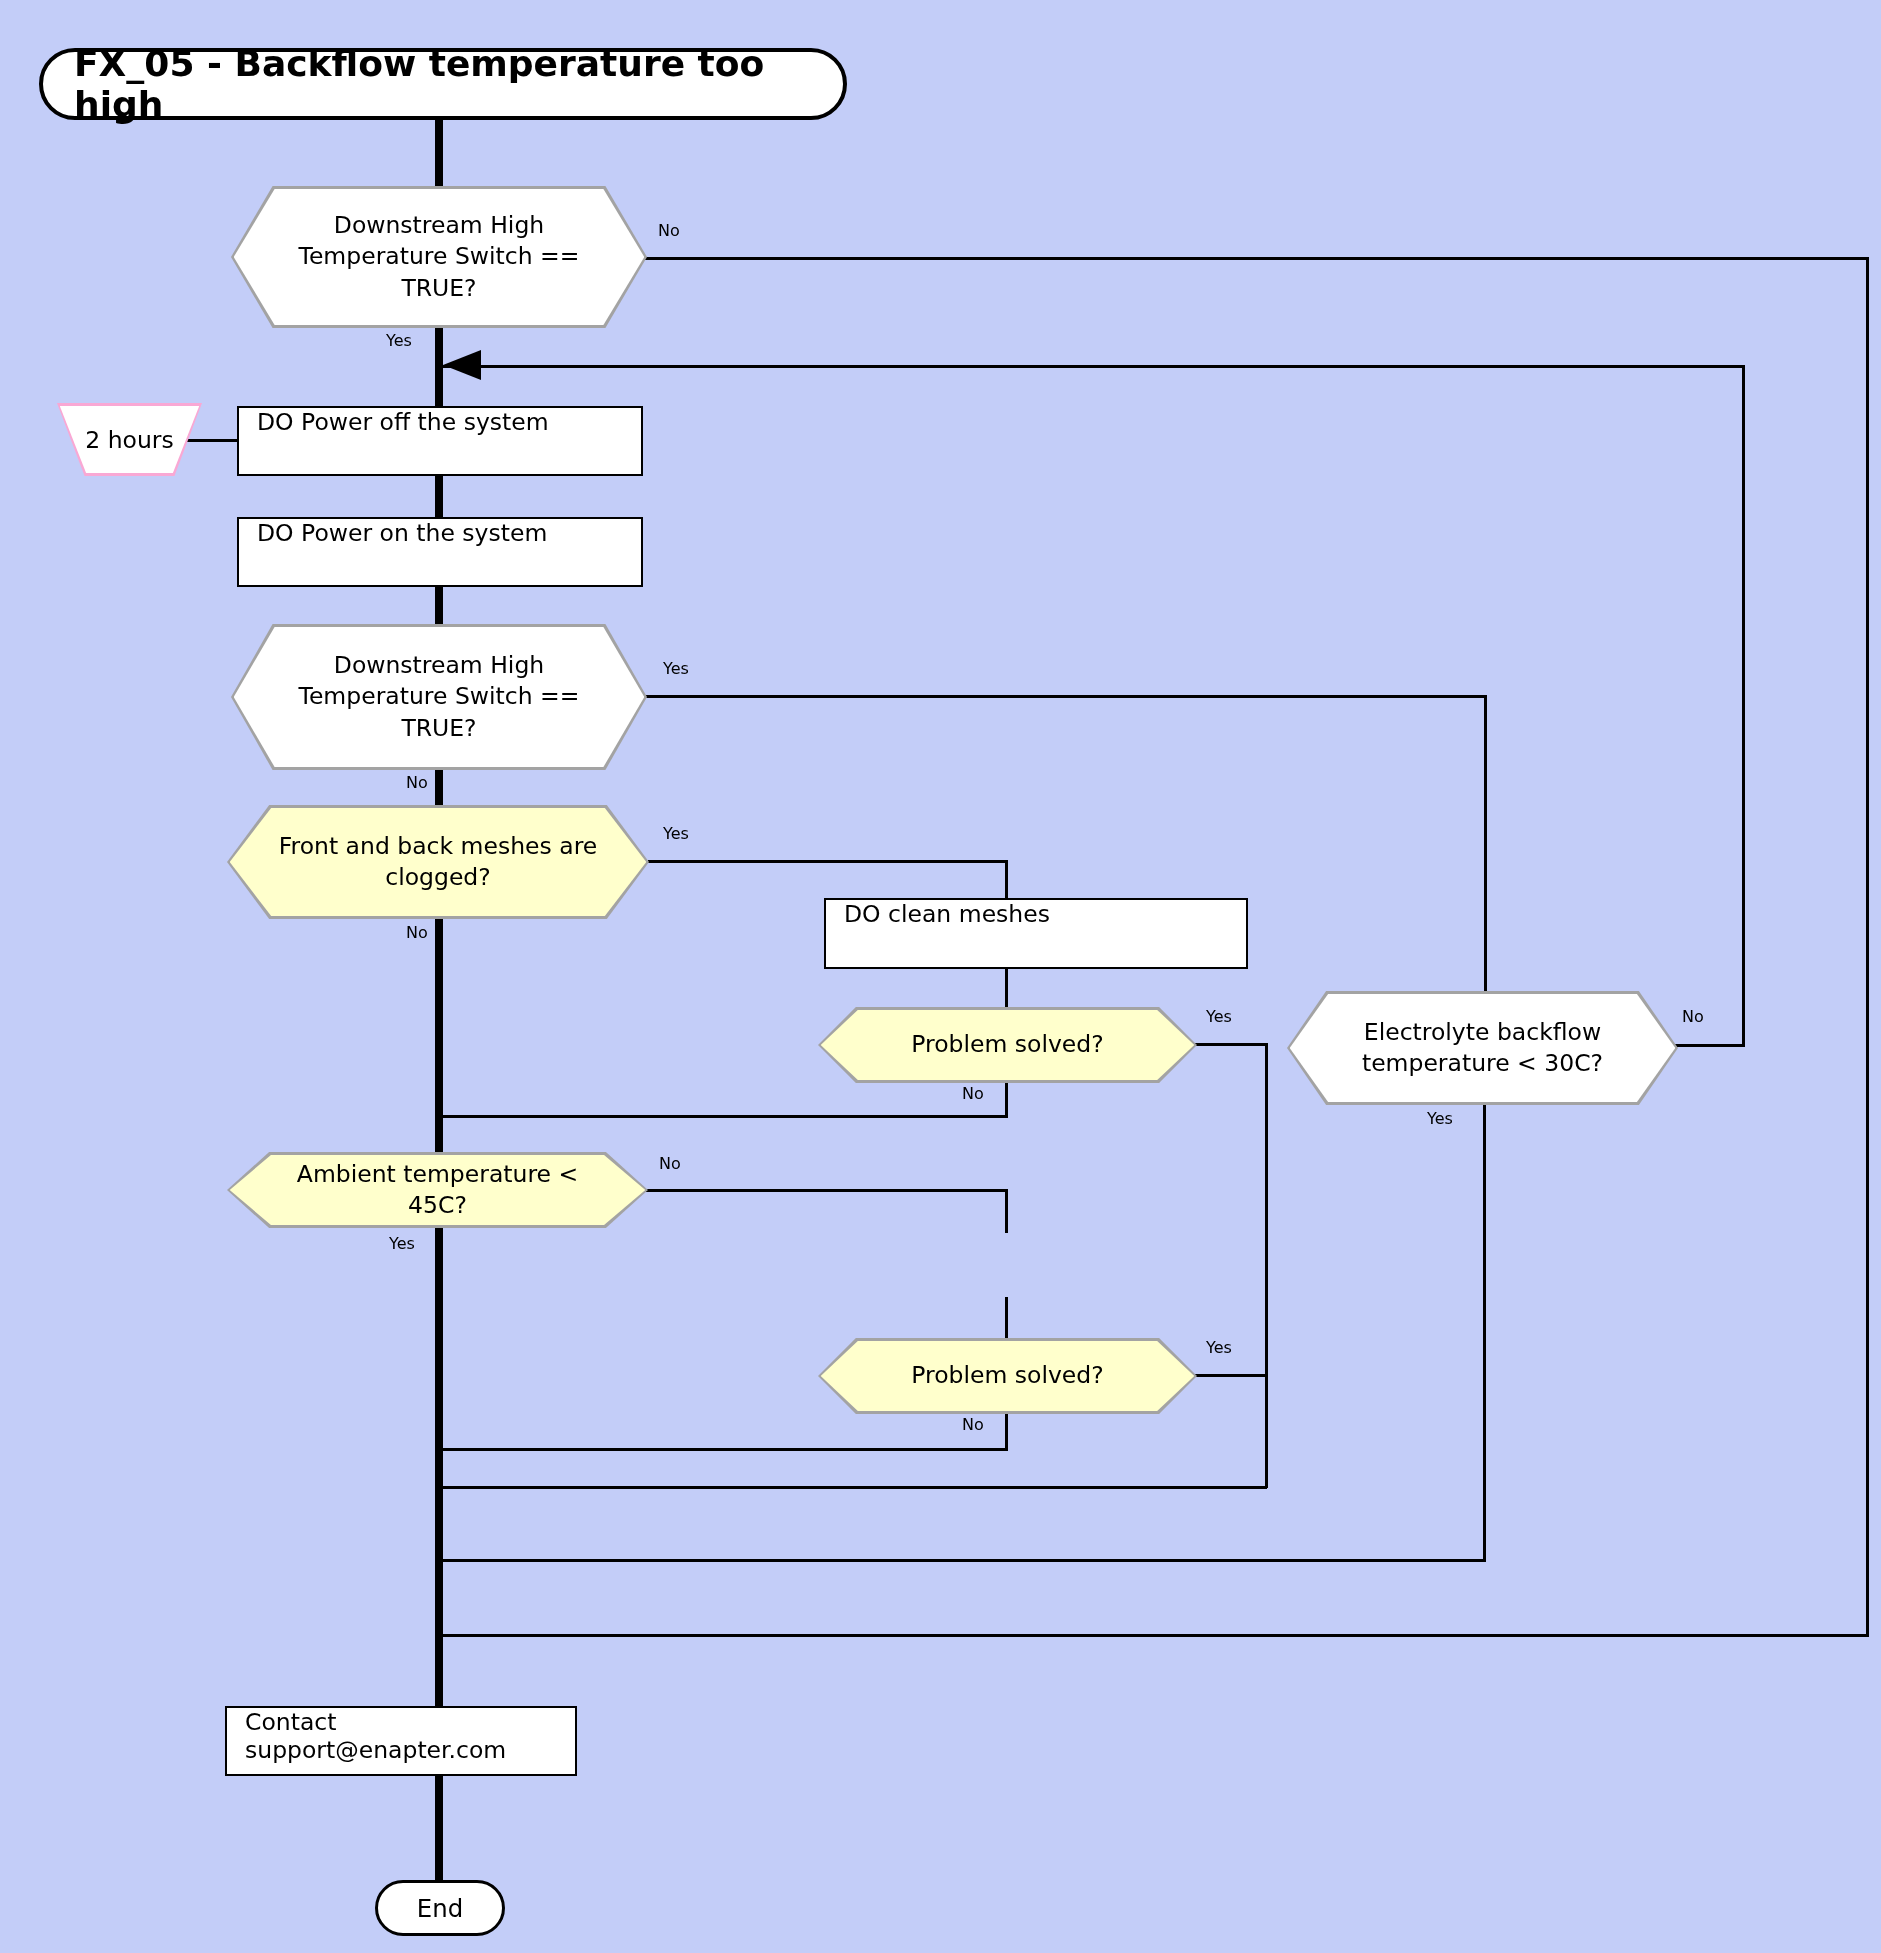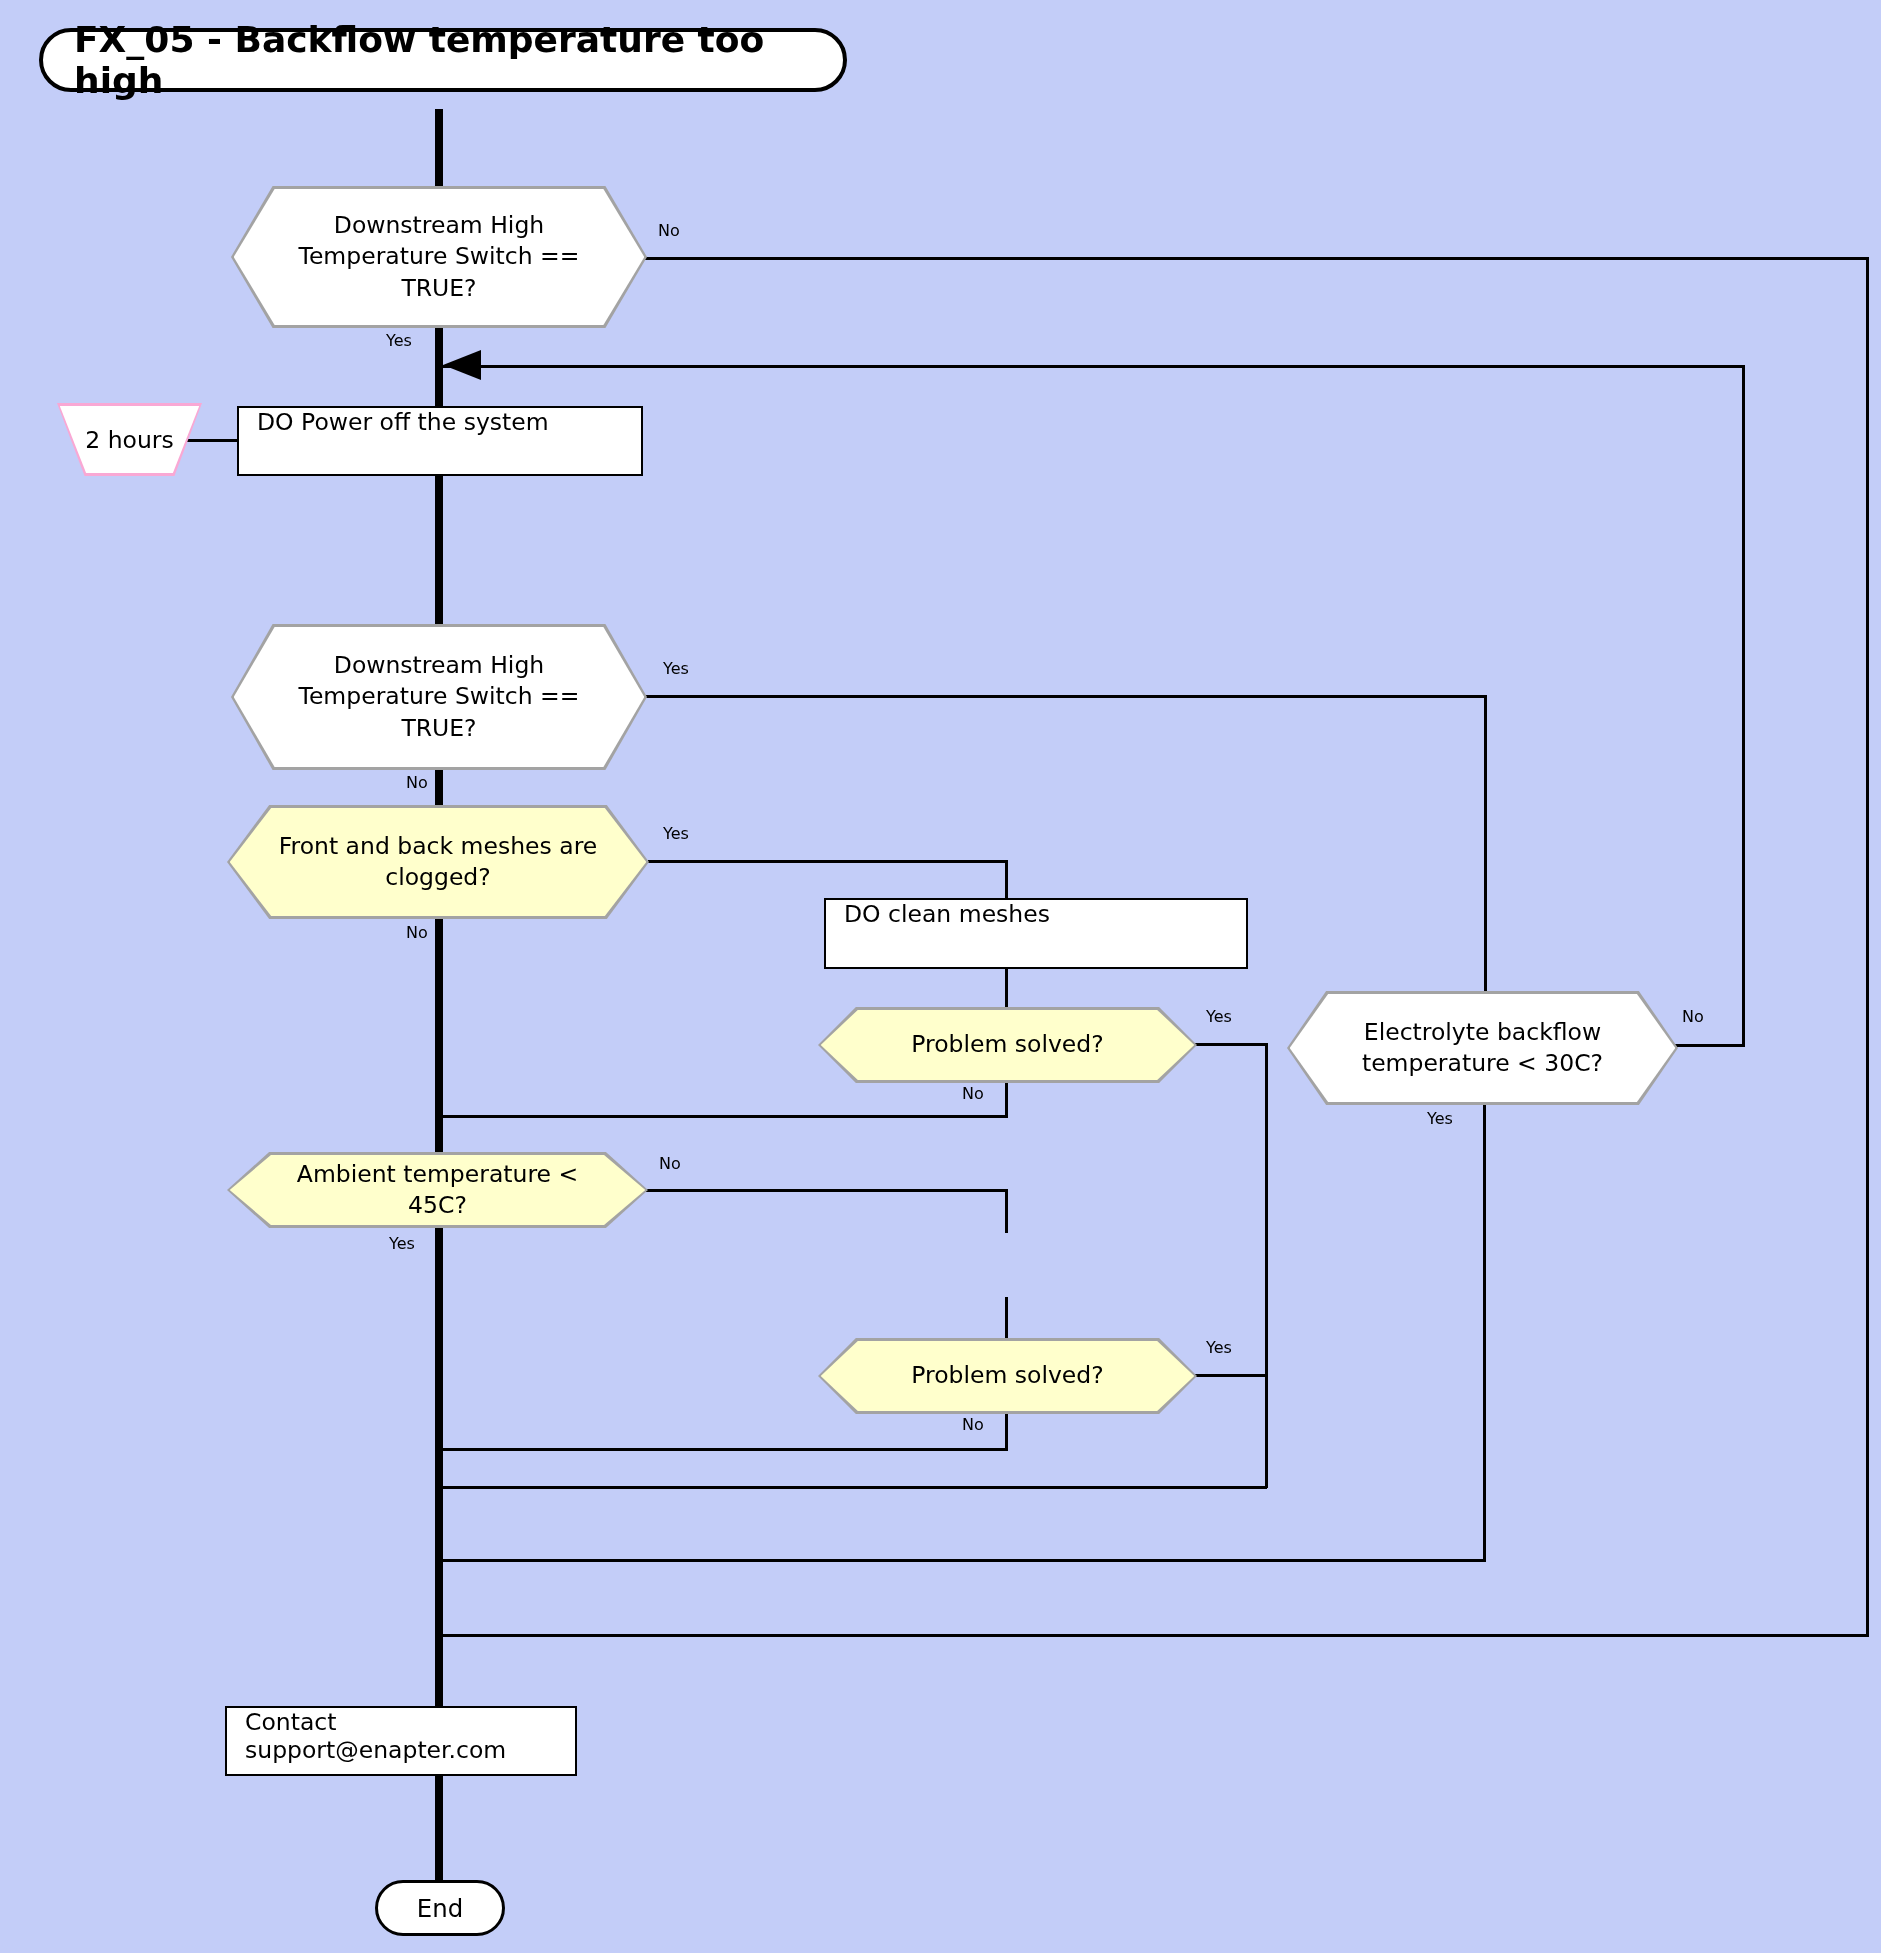--- a/index.html
+++ b/index.html
@@ -58,40 +58,43 @@
 
   <div class="line" style="left:645px;top:1189px;width:363px;height:2.7px"></div>
   <div class="line" style="left:1005px;top:1189px;width:2.7px;height:44px"></div>
 
   <div class="line" style="left:1005px;top:1297px;width:2.7px;height:43px"></div>
 
   <div class="line" style="left:1194px;top:1374px;width:73px;height:2.7px"></div>
   <div class="line" style="left:1005px;top:1411px;width:2.7px;height:40px"></div>
   <div class="line" style="left:435px;top:1448px;width:573px;height:2.7px"></div>
 
-  <div class="pill" style="left:39px;top:28px;width:808px;height:64px">
+  <div class="pill" style="left:39px;top:48px;width:808px;height:72px">
     <span>FX_05 - Backflow temperature too high</span>
   </div>
 
   <div class="hex" style="left:231px;top:186px;width:416px;height:142px">
     <div class="fill">
         <span>Downstream High Temperature Switch == TRUE?</span>
       </div>
   </div>
 
   <div class="trap" style="left:57px;top:403px;width:145px;height:73px">
     <div class="fill">
         <span>2 hours</span>
       </div>
   </div>
 
   <div class="rect" style="left:237px;top:406px;width:406px;height:70px">
     <span>DO Power off the system</span>
   </div>
 
+  <div class="rect" style="left:237px;top:517px;width:406px;height:70px">
+    <span>DO Power on the system</span>
+  </div>
 
   <div class="hex" style="left:231px;top:624px;width:416px;height:146px">
     <div class="fill">
         <span>Downstream High Temperature Switch == TRUE?</span>
       </div>
   </div>
 
   <div class="hex yellow" style="left:227px;top:805px;width:422px;height:114px">
     <div class="fill">
         <span>Front and back meshes are clogged?</span>

